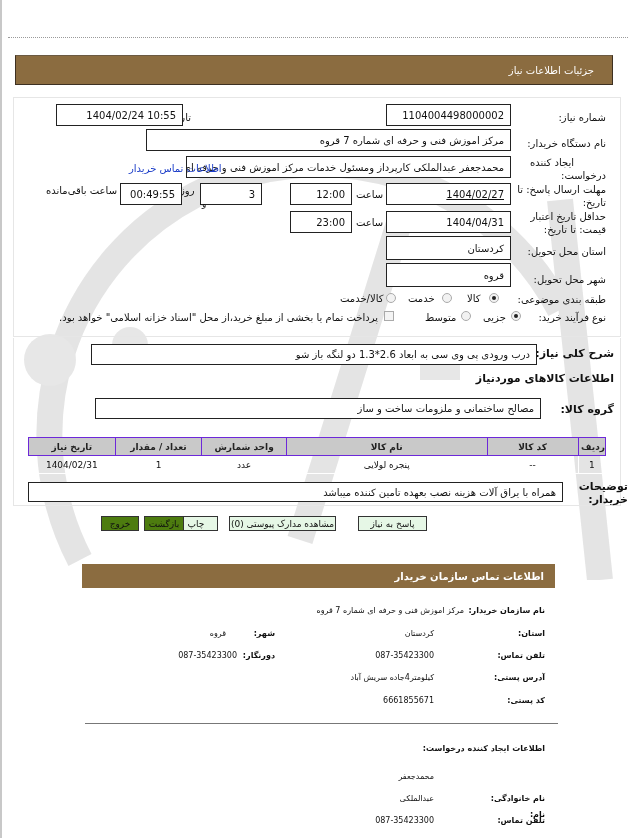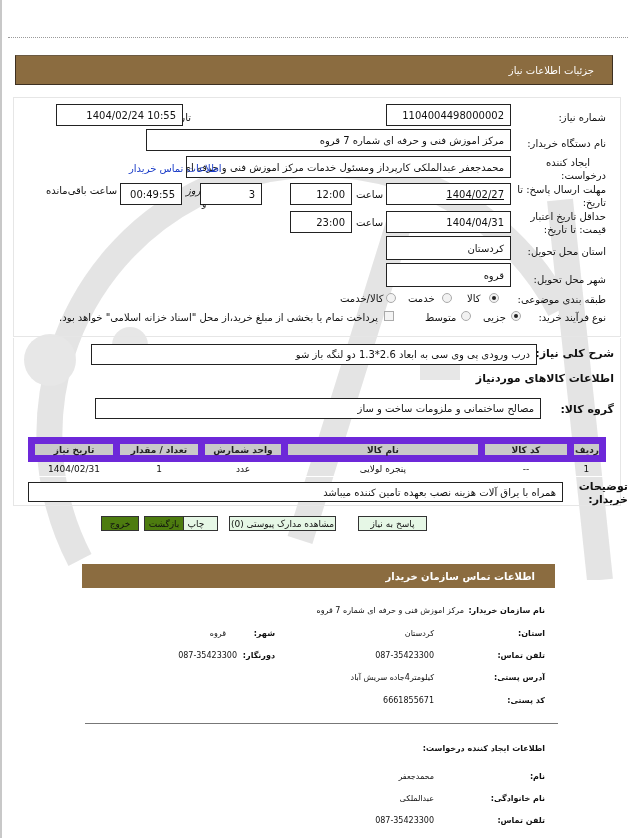--- a/index.html
+++ b/index.html
@@ -14,21 +14,21 @@
   .label { position: absolute; font-size: 10px; color: #111; white-space: nowrap; line-height: 12px; }
   .box { position: absolute; border: 1px solid #222; background: #fff; font-size: 10px; padding: 0 6px; display: flex; align-items: center; white-space: nowrap; overflow: hidden; }
   .box.ltr { direction: ltr; justify-content: flex-end; }
   .box.rtl { direction: rtl; }
   .link { position: absolute; color: #1a3cc8; font-size: 10px; white-space: nowrap; margin-left: 31px; }
   .radio { position: absolute; width: 10px; height: 10px; border-radius: 50%; border: 1px solid #aaa; background: #f2f2f2; }
   .radio.on::after { content: ""; position: absolute; left: 2px; top: 2px; width: 4px; height: 4px; border-radius: 50%; background: #222; }
   .check { position: absolute; width: 10px; height: 10px; border: 1px solid #aaa; background: #f4f4f4; }
   .bold { font-weight: bold; }
   table.items { position: absolute; left: 28px; top: 437px; width: 578px; border-collapse: collapse; font-size: 9px; }
-  table.items th { background: #c9c9c9; color: #222; font-weight: bold; height: 18px; border: 7px solid #6d28d9; font-size: 9px; }
+  table.items th { background: #c9c9c9; color: #222; font-weight: bold; height: 18px; border: 1px solid #6d28d9; font-size: 9px; }
   table.items td { height: 18px; text-align: center; border: 1px solid #fff; }
   .btn { position: absolute; height: 15px; border: 1px solid #333; font-size: 9px; display: flex; align-items: center; justify-content: center; white-space: nowrap; }
   .btn.green { background: #e6f7e6; }
   .btn.pink { background: #4d7c0f; }
   .ci-label { position: absolute; font-size: 8px; font-weight: bold; white-space: nowrap; }
   .ci-val { position: absolute; font-size: 8px; white-space: nowrap; }
   .hr { position: absolute; left: 85px; width: 473px; top: 723px; border-top: 1px solid #777; }
   .watermark { position: absolute; pointer-events: none; opacity: 0.55; }
 </style>
 </head>
@@ -59,32 +59,32 @@
 
 <div class="label" style="right:28px;top:112px;text-align:right;">شماره نیاز:</div>
 <div class="box ltr" style="left:386px;top:104px;width:125px;height:22px;">1104004498000002</div>
 
 <div class="label" style="right:443px;top:112px;">تاریخ و ساعت اعلان عمومی:</div>
 <div class="box ltr" style="left:56px;top:104px;width:127px;height:22px;">1404/02/24 10:55</div>
 
 <div class="label" style="right:28px;top:138px;">نام دستگاه خریدار:</div>
 <div class="box rtl" style="left:146px;top:129px;width:365px;height:22px;">مرکز اموزش فنی و حرفه ای شماره 7 قروه</div>
 
-<div class="label" style="right:44px;top:157px;">ایجاد کننده</div>
+<div class="label" style="right:60px;top:157px;">ایجاد کننده</div>
 <div class="label" style="right:28px;top:170px;">درخواست:</div>
 <div class="box rtl" style="left:186px;top:156px;width:325px;height:22px;">محمدجعفر عبدالملکی کارپرداز ومسئول خدمات مرکز اموزش فنی و حرفه ای شماره 7 قروه</div>
 <div class="link" style="left:98px;top:163px;">اطلاعات تماس خریدار</div>
 
 <div class="label" style="right:28px;top:184px;text-align:center;">مهلت ارسال پاسخ: تا</div>
 <div class="label" style="right:28px;top:197px;">تاریخ:</div>
 <div class="box ltr" style="left:386px;top:183px;width:125px;height:22px;text-decoration:underline;">1404/02/27</div>
 <div class="label" style="left:356px;top:189px;">ساعت</div>
 <div class="box ltr" style="left:290px;top:183px;width:62px;height:22px;">12:00</div>
 <div class="box ltr" style="left:200px;top:183px;width:62px;height:22px;">3</div>
-<div class="label" style="left:186px;top:185px;font-style:italic;">روز</div>
+<div class="label" style="left:180px;top:185px;">روز</div>
 <div class="label" style="left:202px;top:198px;font-size:9px;">و</div>
 <div class="box ltr" style="left:120px;top:183px;width:62px;height:22px;">00:49:55</div>
 <div class="label" style="left:46px;top:185px;">ساعت باقی‌مانده</div>
 
 <div class="label" style="right:28px;top:211px;">حداقل تاریخ اعتبار</div>
 <div class="label" style="right:28px;top:224px;">قیمت: تا تاریخ:</div>
 <div class="box ltr" style="left:386px;top:211px;width:125px;height:22px;">1404/04/31</div>
 <div class="label" style="left:356px;top:217px;">ساعت</div>
 <div class="box ltr" style="left:290px;top:211px;width:62px;height:22px;">23:00</div>
 
@@ -144,21 +144,21 @@
 <div class="label bold" style="right:6px;top:494px;font-size:11px;margin-left:36px;">خریدار:</div>
 <div class="box rtl" style="left:28px;top:482px;width:535px;height:20px;">همراه با یراق آلات هزینه نصب بعهده تامین کننده میباشد</div>
 
 <div class="btn green" style="left:358px;top:516px;width:69px;">پاسخ به نیاز</div>
 <div class="btn green" style="left:229px;top:516px;width:107px;">مشاهده مدارک پیوستی (0)</div>
 <div class="btn green" style="left:174px;top:516px;width:44px;">چاپ</div>
 <div class="btn pink" style="left:144px;top:516px;width:40px;">بازگشت</div>
 <div class="btn pink" style="left:101px;top:516px;width:38px;">خروج</div>
 
 <div class="section-header" style="left:82px;top:564px;width:473px;height:24px;border:none;">
-  <span class="bold" style="right:20px;font-size:10px;text-align:right;">اطلاعات تماس سازمان خریدار</span>
+  <span class="bold" style="right:11px;font-size:10px;text-align:right;">اطلاعات تماس سازمان خریدار</span>
 </div>
 
 <div class="ci-label" style="right:89px;top:606px;">نام سازمان خریدار:</div>
 <div class="ci-val" style="right:170px;top:606px;">مرکز اموزش فنی و حرفه ای شماره 7 قروه</div>
 
 <div class="ci-label" style="right:89px;top:629px;">استان:</div>
 <div class="ci-val" style="right:200px;top:629px;">کردستان</div>
 <div class="ci-label" style="right:359px;top:629px;">شهر:</div>
 <div class="ci-val" style="right:408px;top:629px;">قروه</div>
 
@@ -170,20 +170,20 @@
 <div class="ci-label" style="right:89px;top:673px;">آدرس پستی:</div>
 <div class="ci-val" style="right:200px;top:673px;text-align:right;">کیلومتر4جاده سریش آباد</div>
 
 <div class="ci-label" style="right:89px;top:696px;">کد پستی:</div>
 <div class="ci-val" style="right:200px;top:696px;direction:ltr;">6661855671</div>
 
 <div class="hr"></div>
 
 <div class="ci-label" style="right:89px;top:744px;">اطلاعات ایجاد کننده درخواست:</div>
 
-<div class="ci-label" style="right:89px;top:772px;">نام:</div>
+<div class="ci-label" style="right:89px;top:810px;">نام:</div>
 <div class="ci-val" style="right:200px;top:772px;">محمدجعفر</div>
 
 <div class="ci-label" style="right:89px;top:794px;">نام خانوادگی:</div>
 <div class="ci-val" style="right:200px;top:794px;">عبدالملکی</div>
 
 <div class="ci-label" style="right:89px;top:816px;">تلفن تماس:</div>
 <div class="ci-val" style="right:200px;top:816px;direction:ltr;">087-35423300</div>
 
 </body></html>

